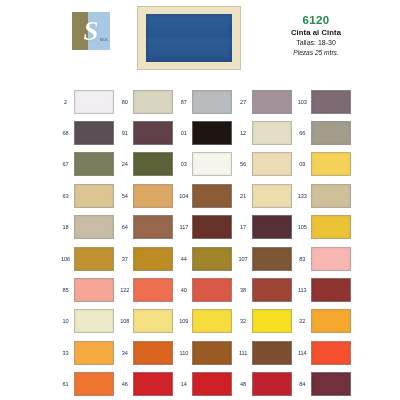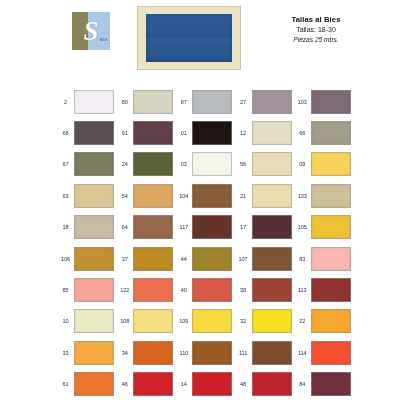--- a/index.html
+++ b/index.html
@@ -175,21 +175,22 @@
       <div class="logo-blue" style="background: rgb(168, 200, 228);"></div>
       <div class="logo-s">S</div>
       <div class="logo-word">SILK</div>
     </div>
 
     <div class="fabric-frame" style="background: rgb(236, 226, 196);">
       <div class="fabric-swatch" style="background-color: rgb(43, 90, 147);"></div>
     </div>
 
     <div class="product-info">
-      <div class="product-name">Tallas al Bies</div>
+      <div class="product-code" style="color: rgb(31, 139, 69);">6120</div>
+      <div class="product-name">Cinta al Cinta</div>
       <div class="product-sizes">Tallas: 18-30</div>
       <div class="product-pieces">Piezas 25 mtrs.</div>
     </div>
 
   </div>
 
   <div class="grid" id="swatch-grid">
       <div class="grid-row">
         <div class="cell">
           <div class="cell-code">2</div>

